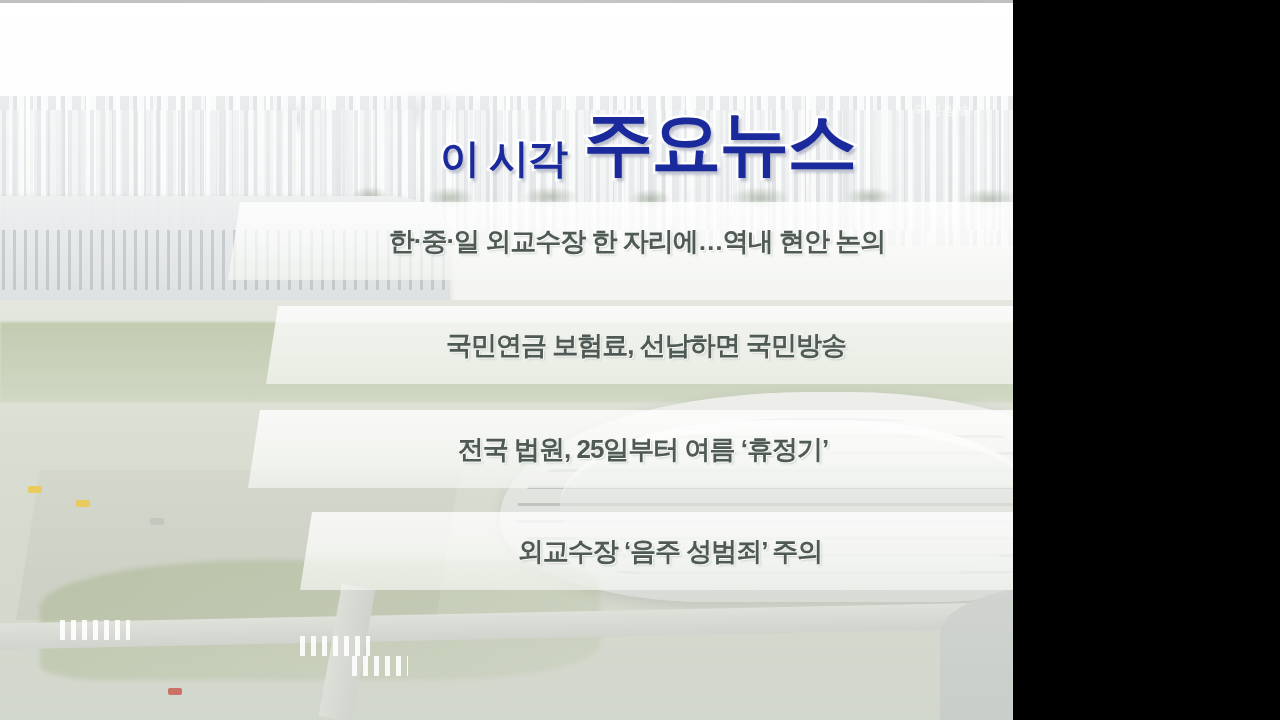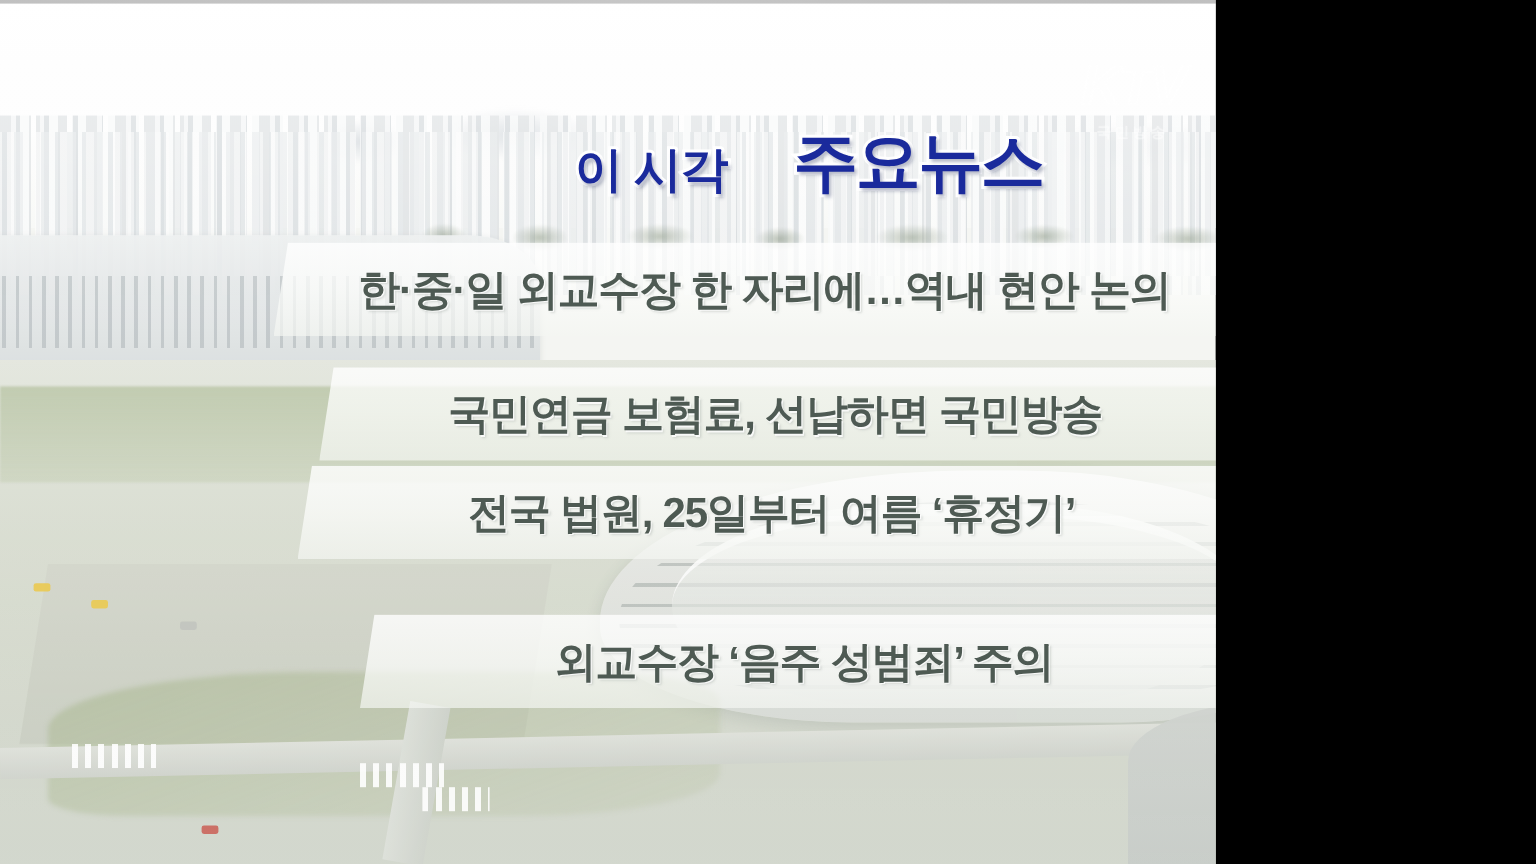--- a/index.html
+++ b/index.html
@@ -170,40 +170,39 @@
   .title{
     position:absolute;left:440px;top:108px;display:flex;align-items:flex-end;gap:16px;
     white-space:nowrap;
   }
   .title span{
     font-weight:700;color:#1a2a9c;
     -webkit-text-stroke:5px #ffffff;
     paint-order:stroke fill;
     text-shadow:2px 3px 3px rgba(90,100,130,.45);
     letter-spacing:-1px;
-    margin-left:39px;
   }
   .title .t-small{font-size:40px;line-height:1;}
-  .title .t-big{font-size:54px;line-height:1;letter-spacing:-2px;}
+  .title .t-big{font-size:70px;line-height:1;letter-spacing:-2px;}
   
   .bars{position:absolute;left:0;top:0;width:1280px;height:720px;}
   .bar{
     position:absolute;height:78px;display:flex;align-items:center;justify-content:center;
     background:linear-gradient(180deg,rgba(255,255,255,.80) 0%,rgba(252,253,251,.74) 50%,rgba(244,246,242,.70) 100%);
     box-shadow:0 1px 4px rgba(120,128,124,.18);
   }
   .bar .txt{
-    font-size:35px;font-weight:700;color:#4e5a53;letter-spacing:-1px;white-space:nowrap;
+    font-size:26px;font-weight:700;color:#4e5a53;letter-spacing:-1px;white-space:nowrap;
     text-shadow:1px 1px 0 rgba(255,255,255,.85), 2px 2px 2px rgba(170,178,172,.45);
   }
   .bar-1{left:228px;top:202px;width:818px;
     clip-path:polygon(12px 0,818px 0,806px 78px,0 78px);}
   .bar-2{left:266px;top:306px;width:760px;
     clip-path:polygon(12px 0,760px 0,748px 78px,0 78px);}
-  .bar-3{left:248px;top:388px;width:790px;
+  .bar-3{left:248px;top:410px;width:790px;
     clip-path:polygon(12px 0,790px 0,778px 78px,0 78px);}
   .bar-4{left:300px;top:512px;width:740px;
     clip-path:polygon(12px 0,740px 0,728px 78px,0 78px);}
 </style>
 </head>
 <body>
 
 <div id="stage">
 
   <div class="photo">

